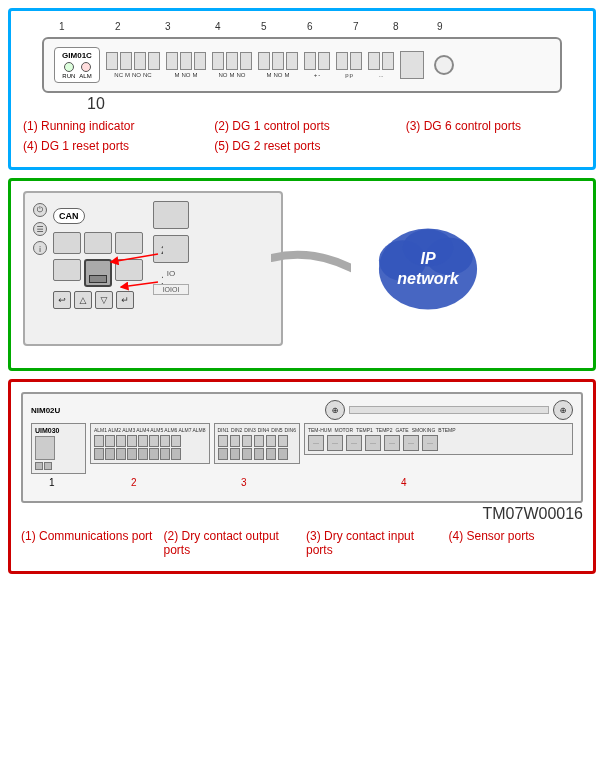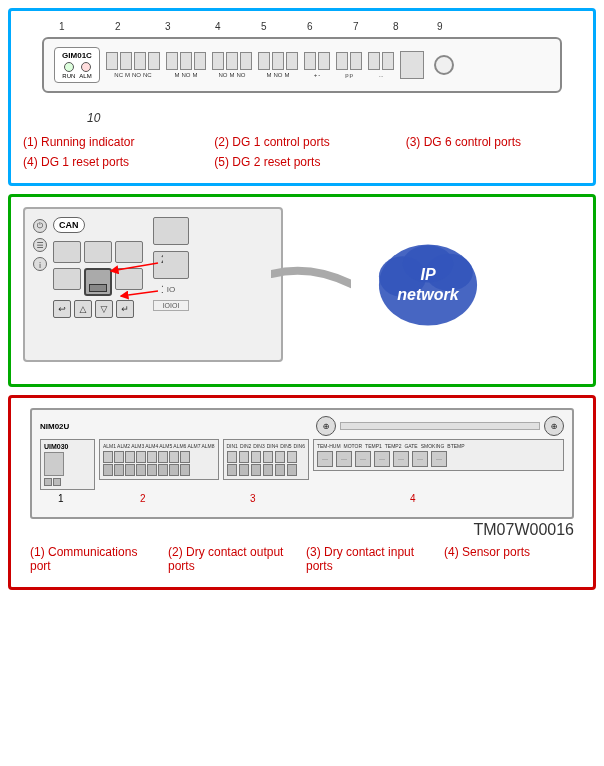--- a/index.html
+++ b/index.html
@@ -32,21 +32,21 @@
       border: 3px solid #00aa00;
       border-radius: 4px;
       padding: 10px 12px 14px;
       position: relative;
     }
 
     
     .panel-red {
       border: 3px solid #cc0000;
       border-radius: 4px;
-      padding: 10px 19px 14px;
+      padding: 10px 10px 14px;
       position: relative;
     }
 
     
     .diagram1 {
       display: flex;
       flex-direction: column;
       align-items: center;
       margin-bottom: 10px;
     }
@@ -175,20 +175,21 @@
       align-items: flex-start;
     }
 
     .can-box {
       border: 1px solid #666;
       background: #fff;
       font-size: 9px;
       font-weight: bold;
       padding: 2px 5px;
       border-radius: 8px;
+      margin-top: 7px;
     }
 
     .port-sq {
       width: 28px;
       height: 22px;
       border: 1px solid #777;
       background: #d8d8d8;
       border-radius: 2px;
     }
 
@@ -356,21 +357,21 @@
 
         <div class="port-group">
           <div class="port-row">
             <div style="border:1px solid #888; width:24px; height:28px; background:#e0e0e0;"></div>
           </div>
         </div>
 
         <div style="width:20px; height:20px; border-radius:50%; border:2px solid #888; background:#f0f0f0; margin-left:4px;"></div>
       </div>
 
-      <div style="display:flex; width:510px; font-size:12px; color:#333; margin-top:18px; position:relative; height:14px;font-style:italic;">
+      <div style="display:flex; width:510px; font-size:16px; color:#333; margin-top:2px; position:relative; height:14px;">
         <span style="position:absolute; left:40px;">10</span>
       </div>
     </div>
 
     <div class="desc-grid">
       <div class="desc-item"><span>(1)</span> <span>Running indicator</span></div>
       <div class="desc-item"><span>(2)</span> <span>DG 1 control ports</span></div>
       <div class="desc-item"><span>(3)</span> <span>DG 6 control ports</span></div>
       <div class="desc-item"><span>(4)</span> <span>DG 1 reset ports</span></div>
       <div class="desc-item"><span>(5)</span> <span>DG 2 reset ports</span></div>

